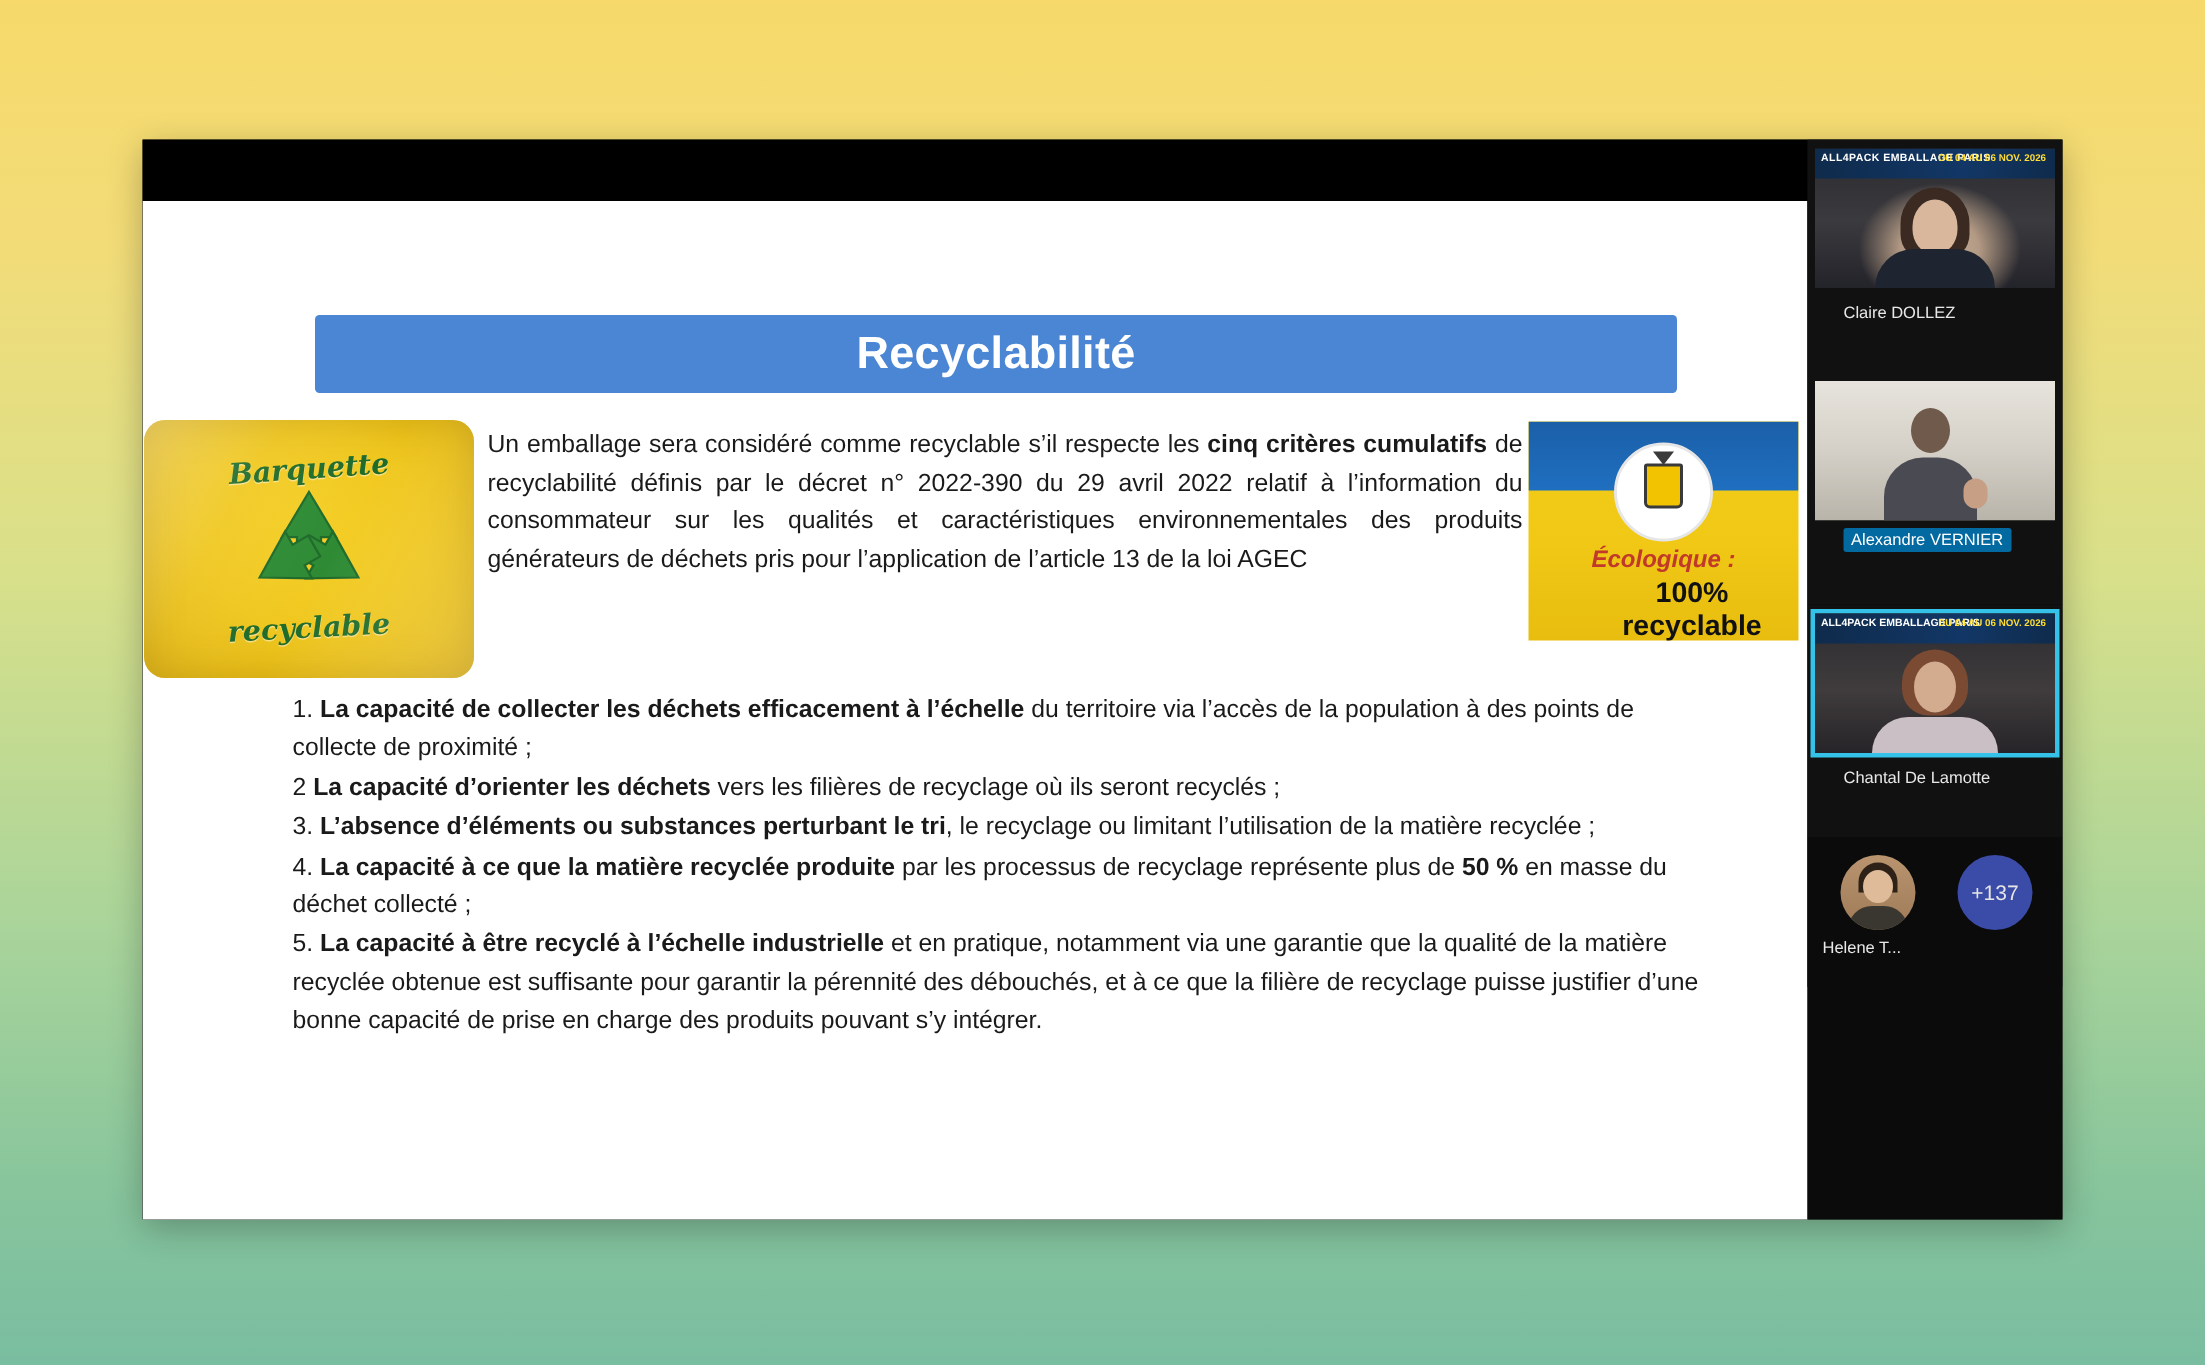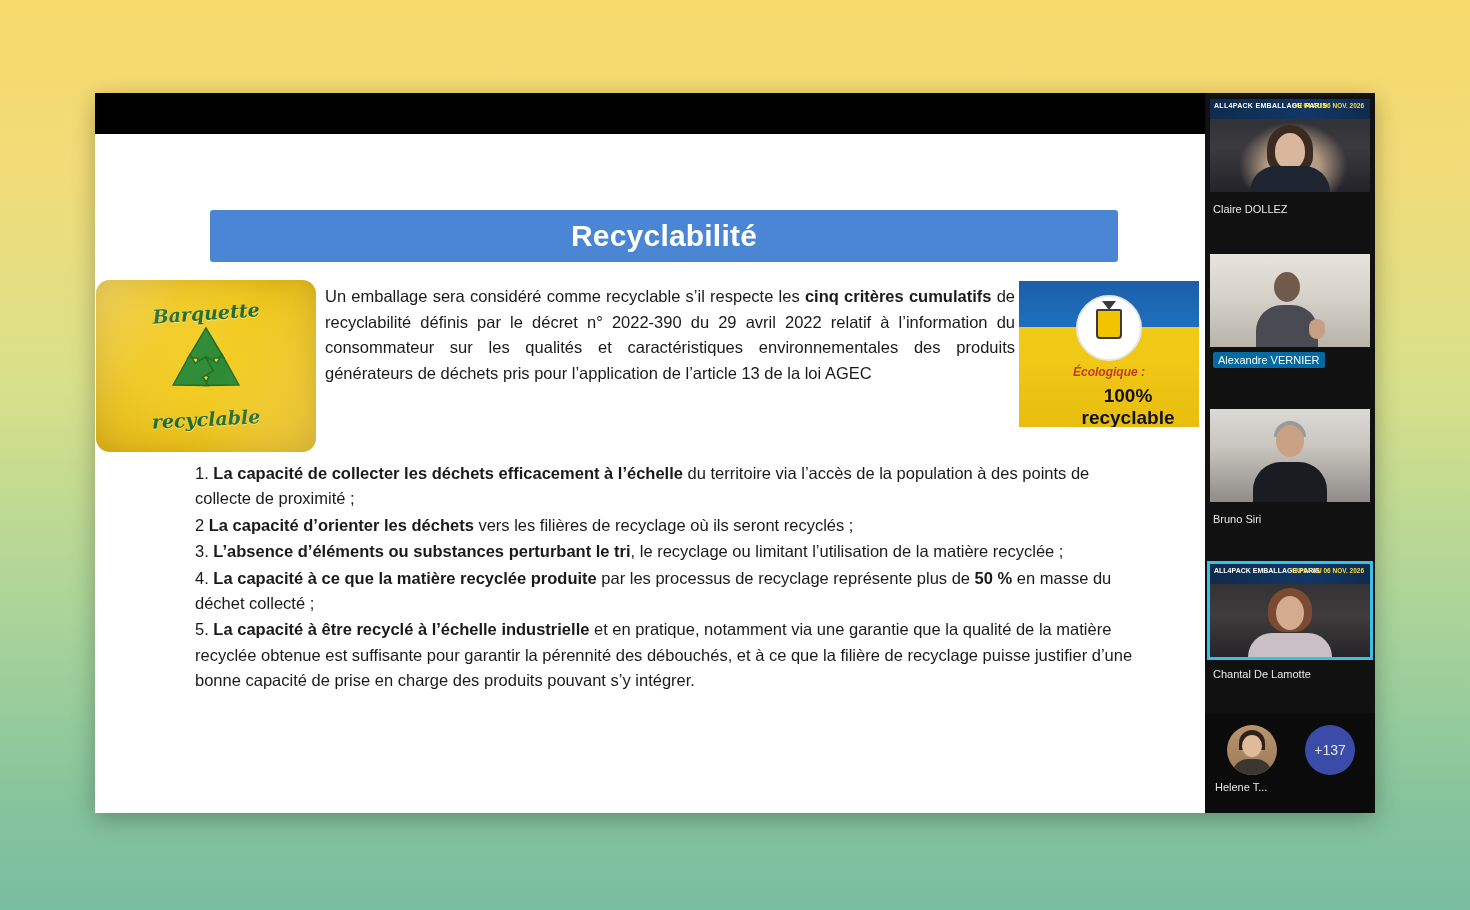--- a/index.html
+++ b/index.html
@@ -148,21 +148,21 @@
     border-left: 7px solid transparent;
     border-right: 7px solid transparent;
     border-top: 9px solid #3a3a3a;
   }
   .eco-line1 {
     position: absolute;
     left: 0; right: 0;
     top: 84px;
     text-align: center;
     color: #c0392b;
-    font-size: 12px;
+    font-size: 16px;
     font-weight: bold;
     font-style: italic;
   }
   .eco-line2 {
     position: absolute;
     left: 0; right: 0;
     top: 104px;
     text-align: center;
     color: #111111;
     font-size: 19px;
@@ -269,21 +269,21 @@
     top: 6px;
     width: 160px;
     height: 93px;
     overflow: hidden;
   }
   .tile.speaking .video {
     outline: 3px solid #35c2e8;
   }
   .tile .label {
     position: absolute;
-    left: 8px;
+    left: 24px;
     top: 110px;
     color: #e8e8e8;
     font-size: 11px;
     white-space: nowrap;
     overflow: hidden;
     text-overflow: ellipsis;
     max-width: 152px;
     text-align: right;
   }
   .tile .label.badge {
@@ -547,30 +547,20 @@
       <div class="video">
         <div class="v-alex">
           <div class="head"></div>
           <div class="body"></div>
           <div class="hand"></div>
         </div>
       </div>
       <div class="label badge">Alexandre VERNIER</div>
     </div>
 
-    <div class="tile">
-      <div class="video">
-        <div class="v-bruno">
-          <div class="hair"></div>
-          <div class="head"></div>
-          <div class="body"></div>
-        </div>
-      </div>
-      <div class="label">Bruno Siri</div>
-    </div>
 
     <div class="tile speaking">
       <div class="video">
         <div class="v-chantal">
           <div class="banner">
             <span class="b1">ALL4PACK EMBALLAGE PARIS</span>
             <span class="b2">DU 04 AU 06 NOV. 2026</span>
           </div>
           <div class="hair"></div>
           <div class="head"></div>

